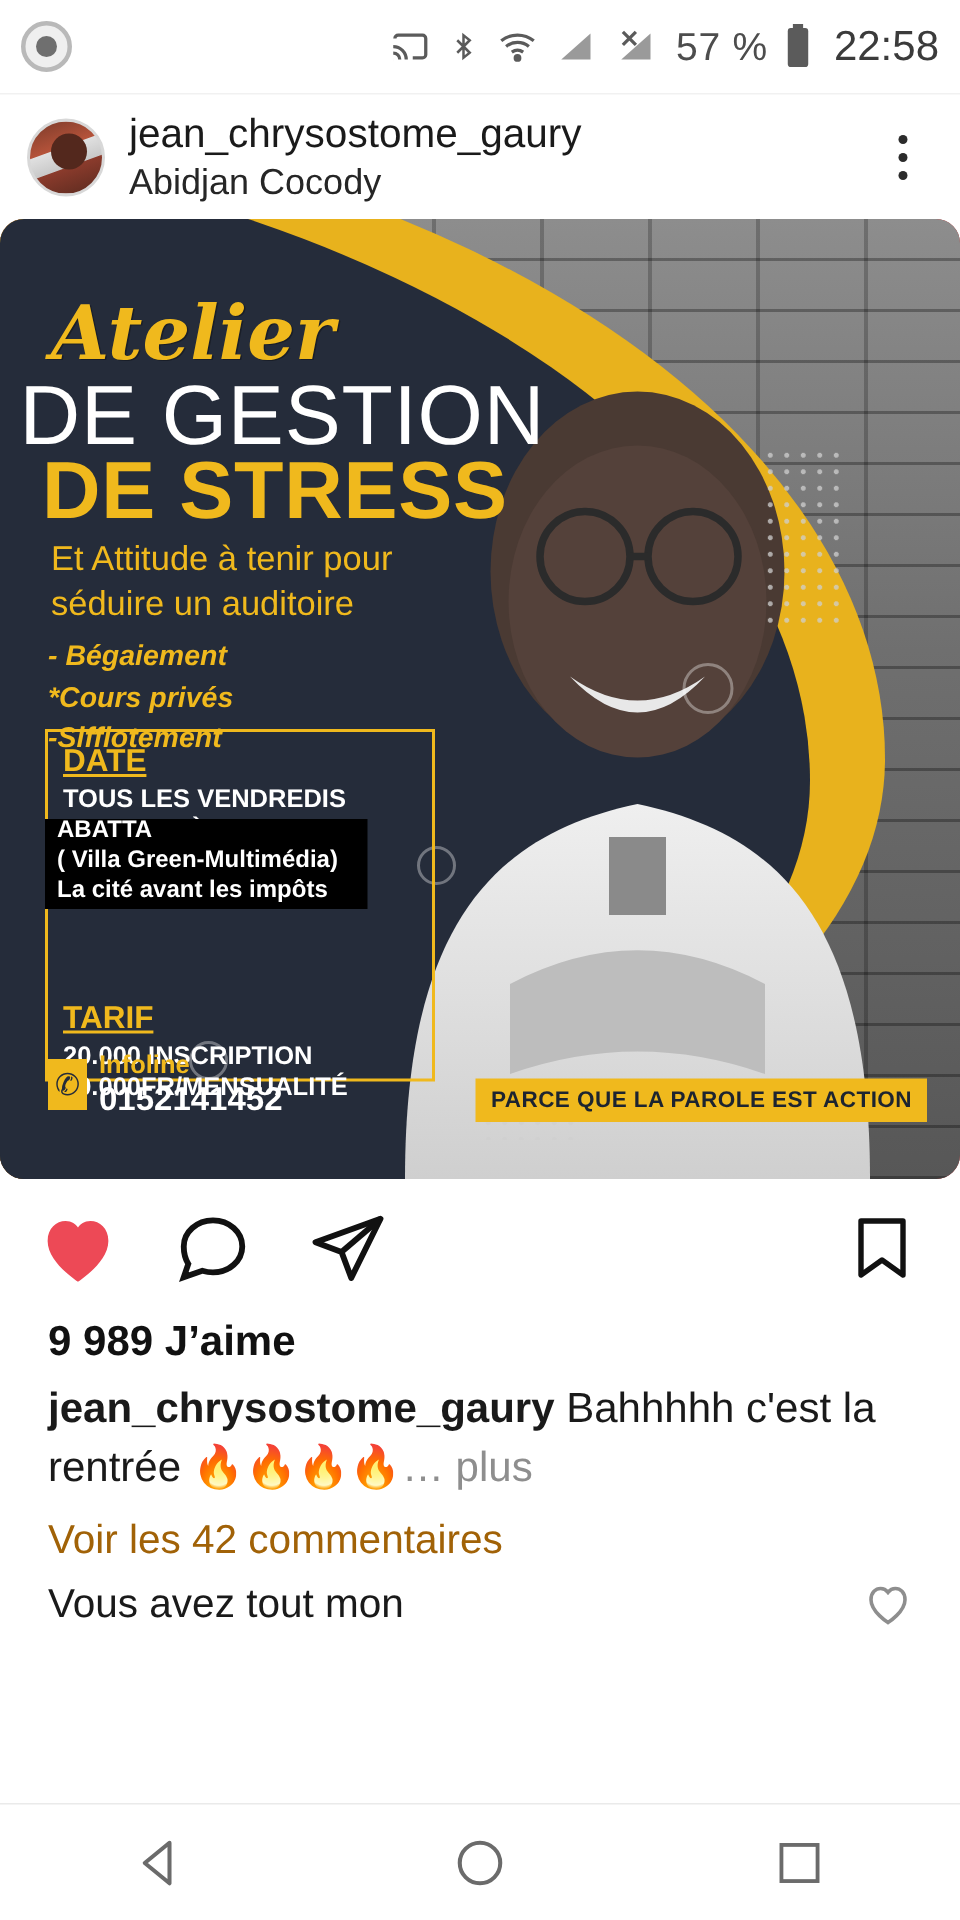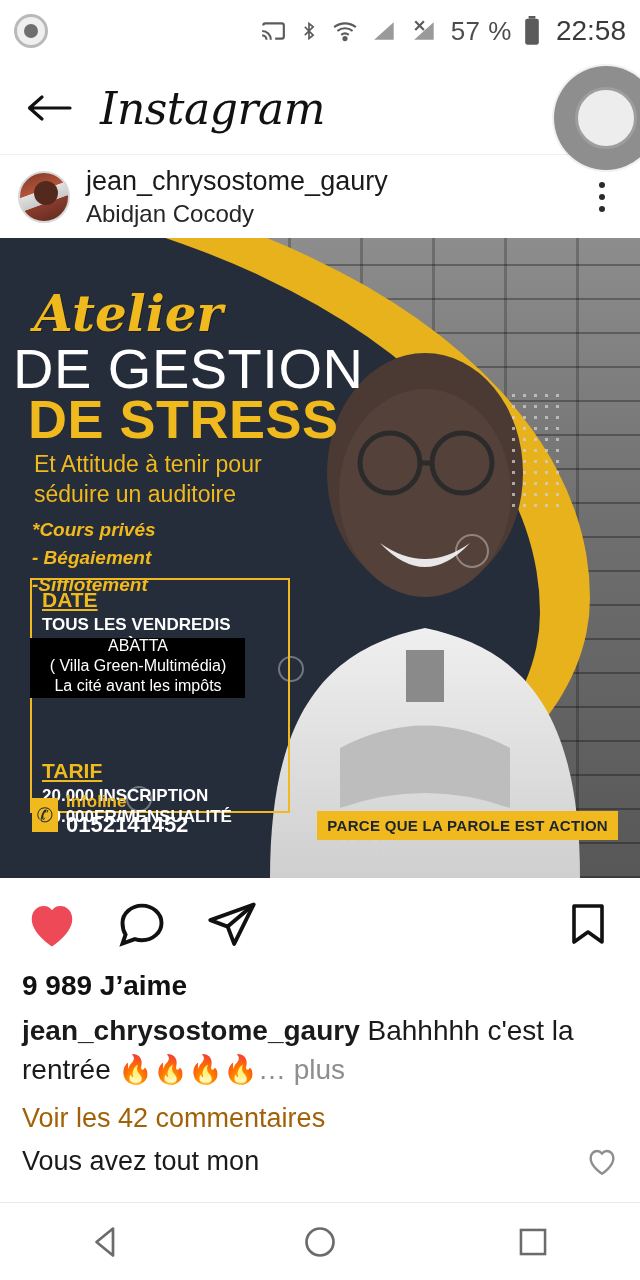--- a/index.html
+++ b/index.html
@@ -84,20 +84,21 @@
   .more-dots {
     margin-left: auto; width: 40px; height: 56px;
     display: flex; flex-direction: column; align-items: center; justify-content: center; gap: 6px;
   }
   .more-dots b { width: 6px; height: 6px; border-radius: 50%; background: #2b2b2b; display: block; }
 
   
   .flyer {
     position: relative; width: 640px; height: 640px; overflow: hidden;
     background: #b91c1c;
+    border-radius: 16px;
   }
   .flyer .bg-brick {
     position: absolute; inset: 0;
     background:
       repeating-linear-gradient(0deg, rgba(0,0,0,.30) 0 2px, rgba(0,0,0,0) 2px 34px),
       repeating-linear-gradient(90deg, rgba(0,0,0,.22) 0 3px, rgba(0,0,0,0) 3px 72px),
       linear-gradient(180deg,#8d8d8d 0%, #6f6f6f 45%, #575757 100%);
   }
   .flyer .gold-arc {
     position: absolute; left: -170px; top: -80px;
@@ -156,21 +157,21 @@
     margin: 8px 0 2px 10px;
   }
   .f-box .val {
     color: #fff; font-weight: 700; font-size: 17px; margin-left: 10px; line-height: 1.25;
   }
   .f-black {
     position: absolute; left: 30px; top: 400px; width: 215px; height: 60px; background: #000;
   }
   .f-lieu-val {
     position: absolute; left: 38px; top: 398px; width: 200px;
-    color: #fff; font-weight: 400; font-size: 16px; text-align: center; line-height: 1.25;
+    color: #fff; font-weight: 700; font-size: 16px; text-align: left; line-height: 1.25;
   }
   .f-info {
     position: absolute; left: 32px; bottom: 40px; display: flex; align-items: center; gap: 8px;
   }
   .f-info .phone-ic {
     width: 26px; height: 34px; background: #f0b91d; display:flex; align-items:center; justify-content:center;
     color:#252c3a; font-size: 20px;
   }
   .f-info .t1 { color: #f0b91d; font-size: 17px; font-weight: 700; }
   .f-info .t2 { color: #fff; font-size: 22px; font-weight: 700; }
@@ -181,21 +182,21 @@
   }
 
   
   .actions {
     height: 92px; display: flex; align-items: center; padding: 0 24px; gap: 34px;
   }
   .act { width: 56px; height: 56px; display:flex; align-items:center; justify-content:center; }
   .act.save { margin-left: auto; }
 
   
-  .caption-wrap { padding: 0 22px; }
+  .caption-wrap { padding: 0 32px; }
   .likes { font-size: 28px; font-weight: 700; color: #111; margin-bottom: 10px; }
   .caption { font-size: 28px; color: #1a1a1a; line-height: 1.38; }
   .caption .uname { font-weight: 700; }
   .caption .more { color: #8e8e8e; }
   .comments-link { font-size: 27px; color: #a16207; margin-top: 14px; }
   .comment-row {
     display: flex; align-items: flex-start; margin-top: 12px; gap: 14px;
     overflow: hidden; height: 40px;
   }
   .comment-row .cu { font-size: 27px; font-weight: 700; color: #111; white-space: nowrap; }
@@ -247,31 +248,20 @@
       </svg>
       <span class="batt-pct">57 %</span>
       <svg class="sicon" width="18" height="30" viewBox="0 0 12 22">
         <rect x="3.5" y="0" width="5" height="2" fill="#5b5b5b"></rect>
         <rect x="1" y="2" width="10" height="19" rx="1.5" fill="#5b5b5b"></rect>
       </svg>
       <span class="clock">22:58</span>
     </div>
   </div>
 
-  <div class="appbar">
-    <div class="back-arrow">
-      <svg width="50" height="36" viewBox="0 0 50 36" fill="none" stroke="#111" stroke-width="3.2" stroke-linecap="round" stroke-linejoin="round">
-        <path d="M46 18H6M18 7L5.5 18 18 29"></path>
-      </svg>
-    </div>
-    <div class="ig-logo">Instagram</div>
-    <div class="fab">
-        <i></i>
-      </div>
-  </div>
 
   <div class="post-header">
     <div class="avatar"></div>
     <div class="ph-text">
       <div class="ph-user">jean_chrysostome_gaury</div>
       <div class="ph-loc">Abidjan Cocody</div>
     </div>
     <div class="more-dots">
       <b></b>
         <b></b>
@@ -308,22 +298,22 @@
     <div class="ring" style="left:455px; top:296px; width:34px; height:34px;"></div>
     <div class="ring" style="left:278px; top:418px; width:26px; height:26px;"></div>
     <div class="ring" style="left:126px; top:548px; width:26px; height:26px;"></div>
 
     <div class="flyer-content">
       <div class="f-atelier">Atelier</div>
       <div class="f-l1">DE GESTION</div>
       <div class="f-l2">DE STRESS</div>
       <div class="f-sub">Et Attitude à tenir pour séduire un auditoire</div>
       <div class="f-bullets">
+        <div>- Bégaiement</div>
         <div>*Cours privés</div>
-        <div>- Bégaiement</div>
         <div>-Sifflotement</div>
       </div>
 
       <div class="f-box">
         <div class="lbl">DATE</div>
         <div class="val" style="white-space:pre-line">TOUS LES VENDREDIS
 DE 18H30 À 20H30</div>
         <div class="lbl" style="margin-top:12px">LIEU</div>
         <div style="height:56px"></div>
         <div class="lbl">TARIF</div>

